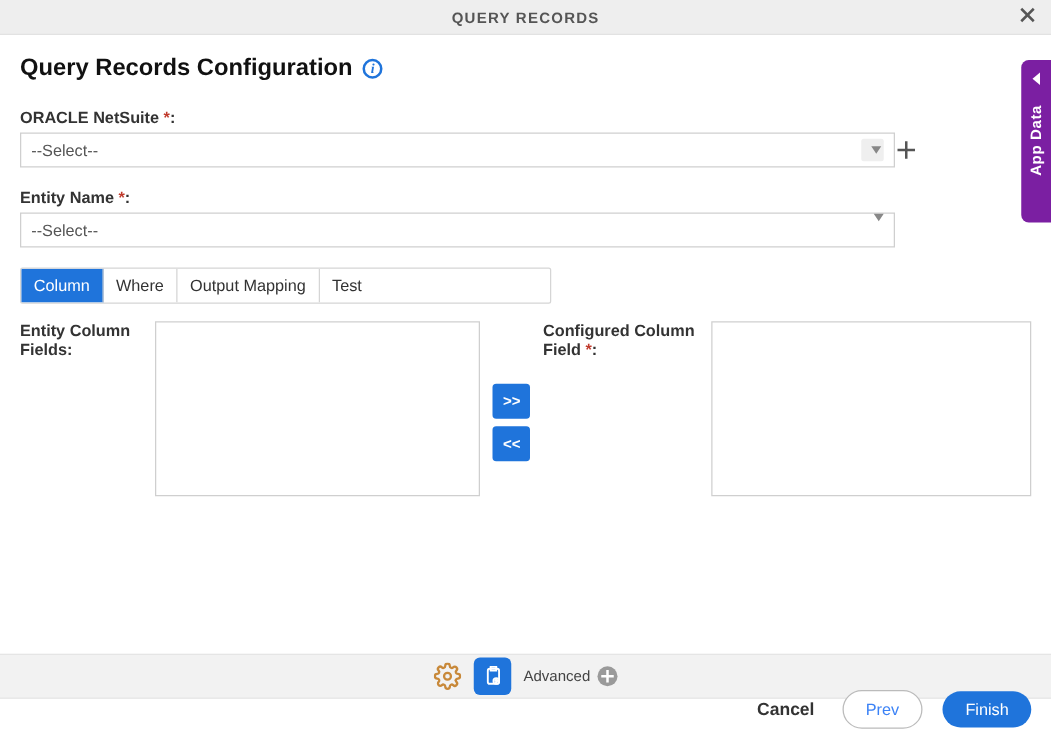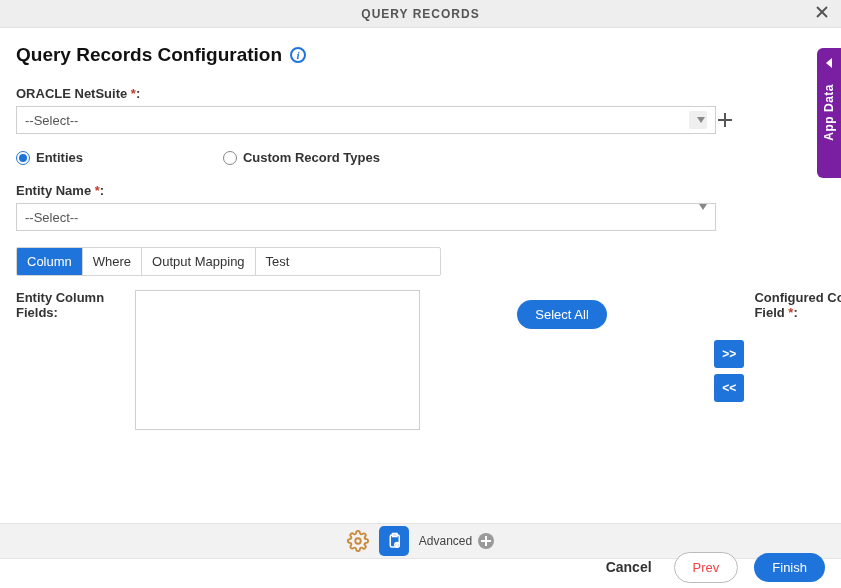--- a/index.html
+++ b/index.html
@@ -175,21 +175,21 @@
   }
   .move-btn {
     width:30px;height:28px;background:#1f74db;color:#fff;border:none;border-radius:3px;cursor:pointer;font-weight:bold;font-size:12px;
   }
   .select-all-row { width:320px; text-align:center; margin-top:10px;}
   .pill-btn {
     background:#1f74db;color:#fff;border:none;border-radius:16px;
     padding:7px 18px;cursor:pointer;font-size:13px;
   }
   .pill-btn.outline {
-    background:#fff;color:#ef4444;border:1px solid #bbb;
+    background:#fff;color:#3b82f6;border:1px solid #bbb;
   }
 
   .bottom-toolbar {
     position:absolute;
     left:0;right:0;
     top: 523px;
     height:36px;
     background:#f2f2f2;
     border-top:1px solid #e5e5e5;
     border-bottom:1px solid #e5e5e5;
@@ -281,30 +281,20 @@
   <div class="select-row">
     <div class="select select-wide">
       <span>--Select--</span>
       <span class="caret-wrap">
           <span class="caret"></span>
         </span>
     </div>
     <div class="plus-icon"></div>
   </div>
 
-  <div class="radio-row">
-    <div class="radio-item">
-      <span class="radio checked"></span>
-      <span class="radio-label">Entities</span>
-    </div>
-    <div class="radio-item">
-      <span class="radio"></span>
-      <span class="radio-label">Custom Record Types</span>
-    </div>
-  </div>
 
   <label class="field-label">
     <span>Entity Name </span><span class="required">*</span><span>:</span>
   </label>
   <div class="select-row">
     <div class="select select-wide">
       <span>--Select--</span>
       <span><span class="caret"></span></span>
     </div>
   </div>
@@ -313,23 +303,20 @@
     <div class="tab active"><span>Column</span></div>
     <div class="tab"><span>Where</span></div>
     <div class="tab"><span>Output Mapping</span></div>
     <div class="tab"><span>Test</span></div>
   </div>
 
   <div class="dual-list">
     <div class="list-col">
       <span class="field-label">Entity Column Fields:</span>
       <div class="list-box"></div>
-      <div class="select-all-row">
-        <button class="pill-btn"><span>Select All</span></button>
-      </div>
     </div>
     <div class="move-col">
       <button class="move-btn"><span>&gt;&gt;</span></button>
       <button class="move-btn"><span>&lt;&lt;</span></button>
     </div>
     <div class="list-col">
       <span class="field-label">
         <span>Configured Column Field </span><span class="required">*</span><span>:</span>
       </span>
       <div class="list-box"></div>

